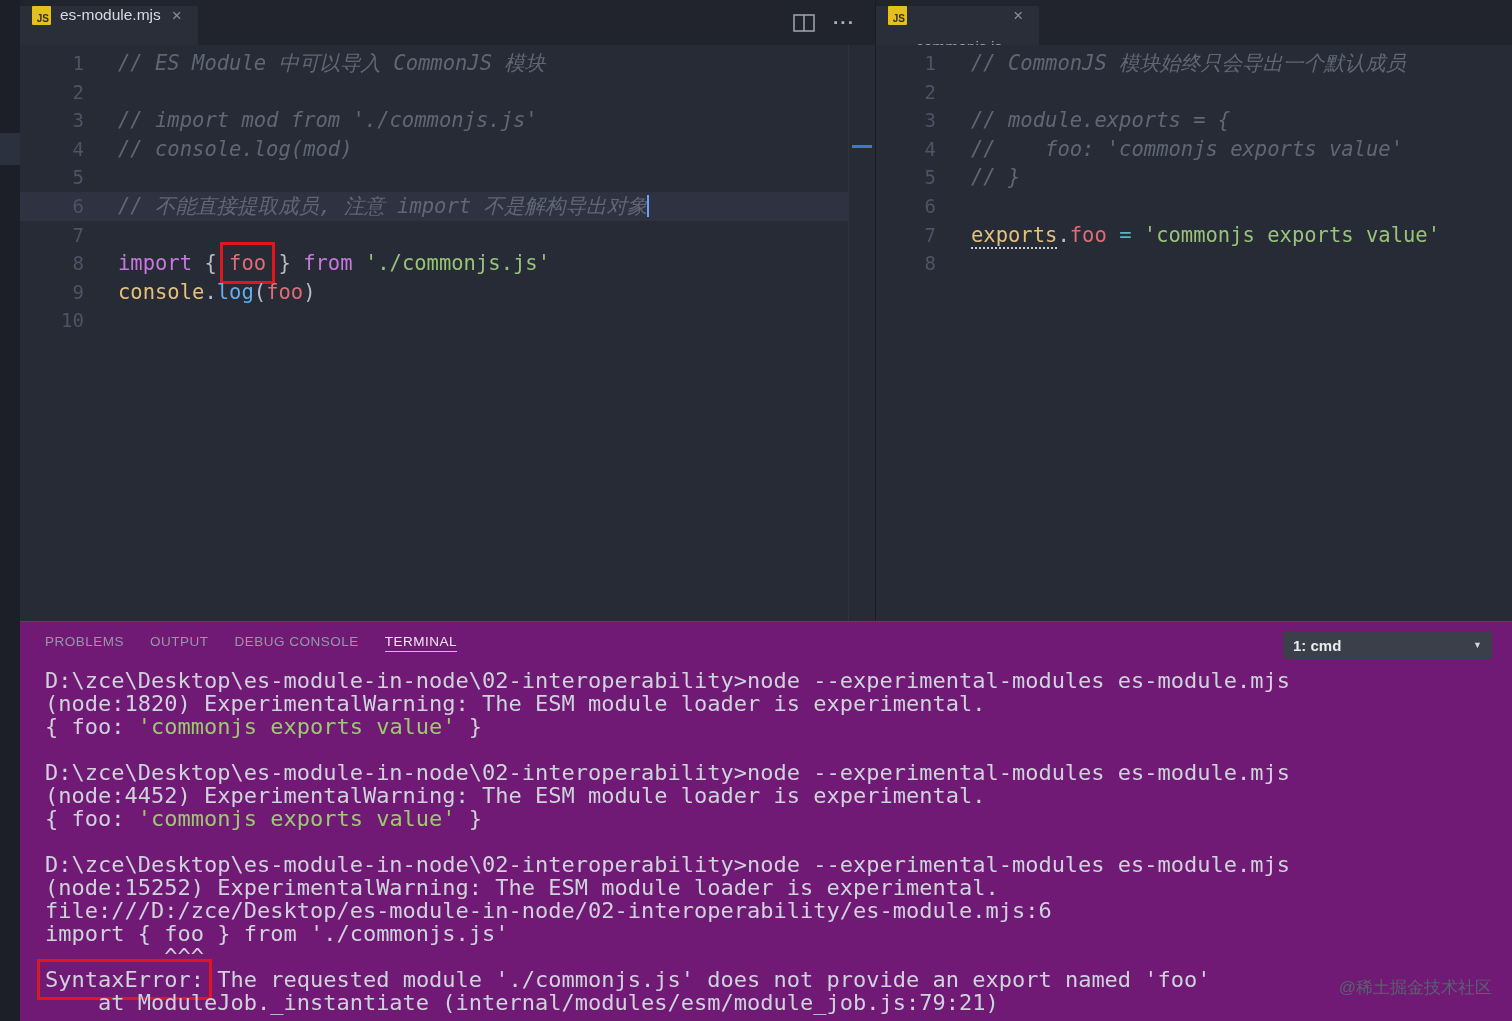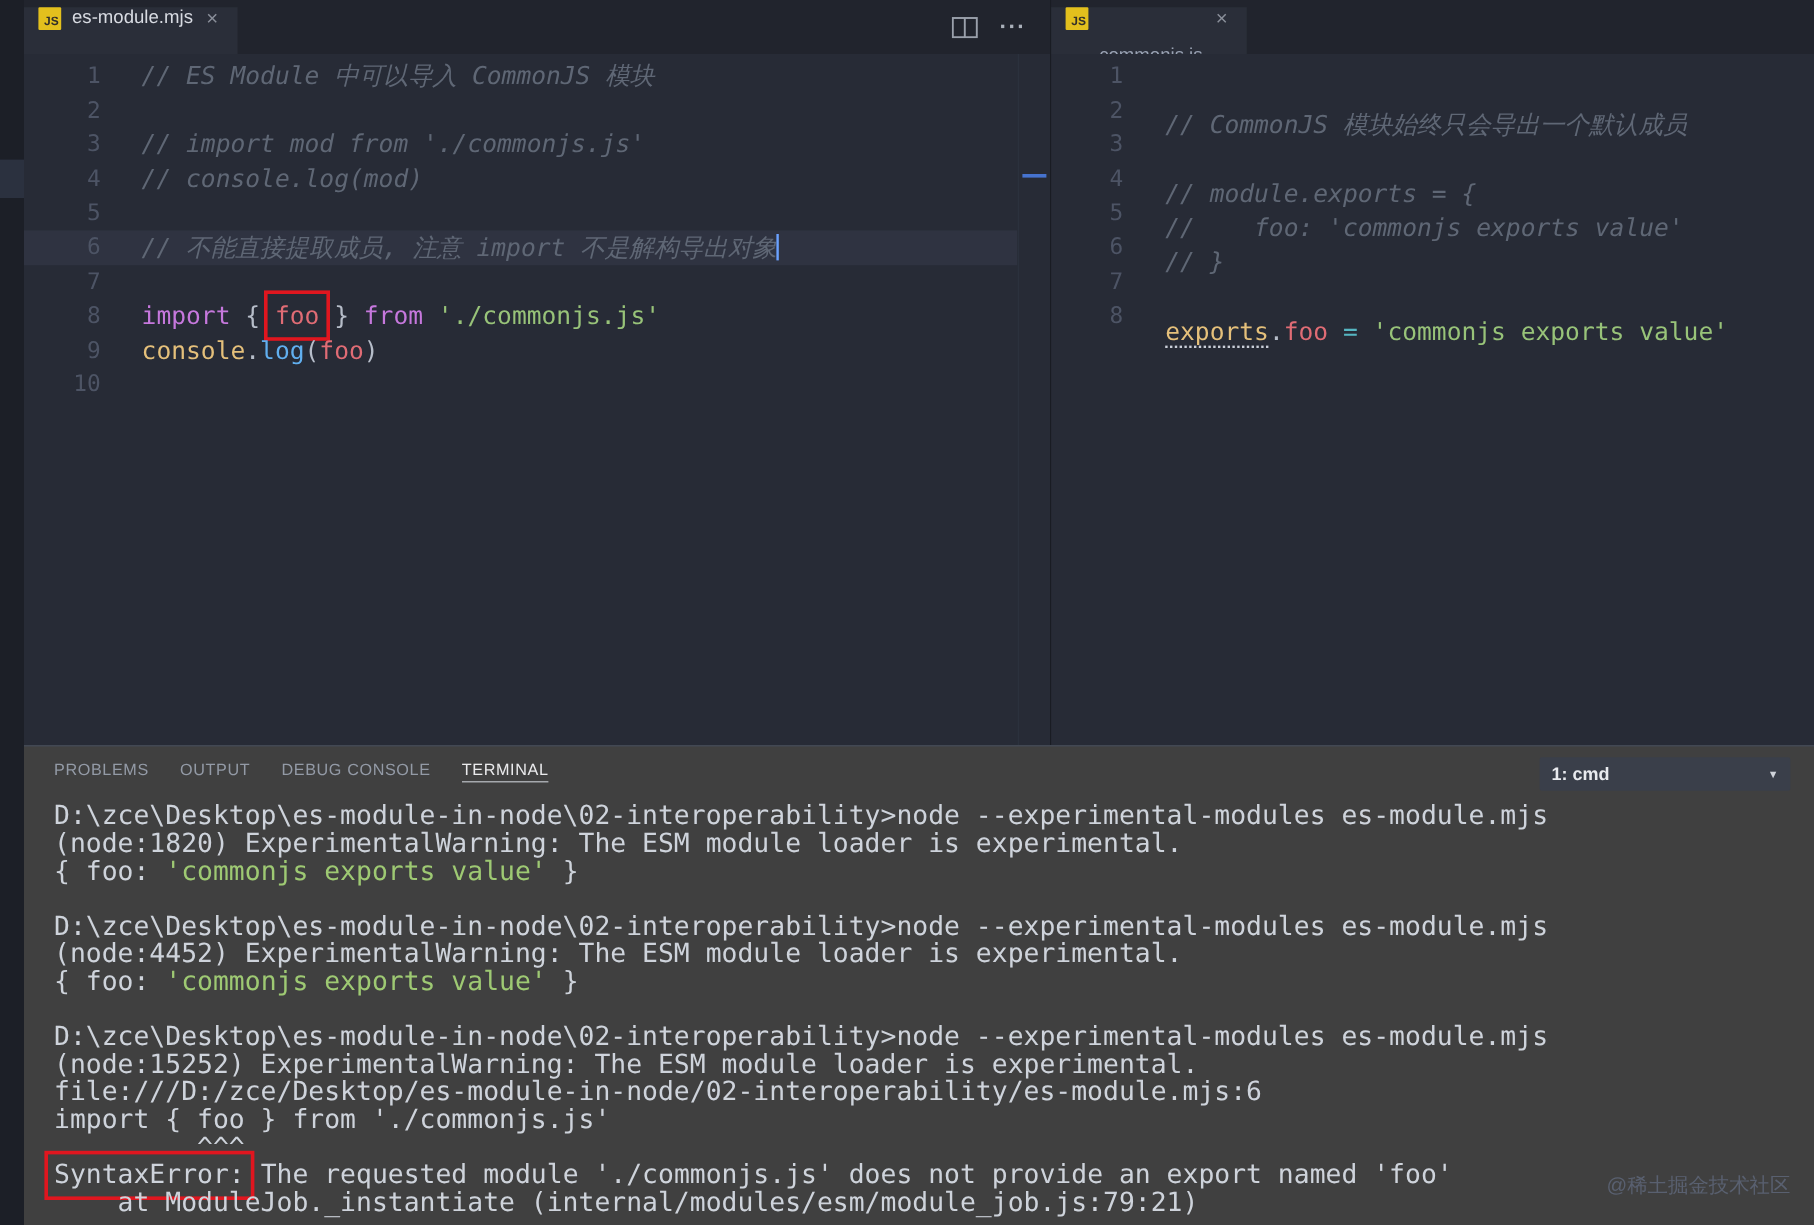--- a/index.html
+++ b/index.html
@@ -30,21 +30,21 @@
   .action.more { font-size:19px; font-weight:bold; letter-spacing:1px; color:#aab0ba; }
 
   .code { position:absolute; top:45px; left:0; right:0; bottom:0; background:#272b36; padding-top:4px;
           font-family:"DejaVu Sans Mono", monospace; font-size:20.5px; overflow:hidden; }
   .left-group .code { right:27px; }
   .code-line { display:flex; height:28.6px; line-height:28.6px; white-space:pre; }
   .code-line.current { background:rgba(150,170,210,0.07); }
   .gutter { flex:none; width:64px; text-align:right; color:#4d5465; font-size:19px; }
   .right-group .gutter { width:60px; }
   .line-content { padding-left:34px; color:#abb2bf; white-space:pre; }
-  .right-group .line-content { padding-left:35px;margin-top:41px; }
+  .right-group .line-content { padding-left:35px; }
 
   
   .tk-comment { color:#5f6775; font-style:italic; }
   .tk-kw   { color:#c678dd; }
   .tk-red  { color:#e06c75; }
   .tk-str  { color:#98c379; }
   .tk-yellow { color:#e5c07b; }
   .tk-blue { color:#61afef; }
   .tk-cyan { color:#56b6c2; }
   .tk-plain { color:#b6bdc9; }
@@ -56,21 +56,21 @@
   .annot-box { outline:3px solid #e0161f; outline-offset:6px; }
   .terminal .annot-box { outline-offset:5px; }
 
   .cursor { display:inline-block; width:2px; height:22px; background:#6aa1ff; vertical-align:-4px; }
 
   
   .overview { position:absolute; top:45px; right:0; width:27px; bottom:0; background:#272b36; border-left:1px solid #2d3340; }
   .ov-marker { position:absolute; top:100px; left:3px; right:3px; height:3px; background:#4673cf; }
 
   
-  .panel { position:absolute; left:20px; top:621px; width:1492px; height:400px; background:#404040;
+  .panel { position:absolute; left:20px; top:621px; width:1492px; height:400px; background:#701a75;
            border-top:1px solid #454c5a; }
   .panel-header { height:41px; display:flex; align-items:center; padding-left:25px; gap:26px; position:relative; }
   .panel-tab { font-size:13.5px; letter-spacing:0.5px; color:#939aa6; cursor:pointer; padding-bottom:2px; }
   .panel-tab.active { color:#eaeaec; border-bottom:1px solid #bfc3c9; }
   .panel-dropdown { position:absolute; top:9px; right:20px; width:209px; height:28px; background:#3a3f4a;
                     border-radius:2px; display:flex; align-items:center; justify-content:space-between;
                     padding:0 10px; cursor:pointer; }
   .dd-value { color:#e8eaee; font-size:15px; font-weight:bold; }
   .dd-caret { color:#cfd3da; font-size:9px; }
 

